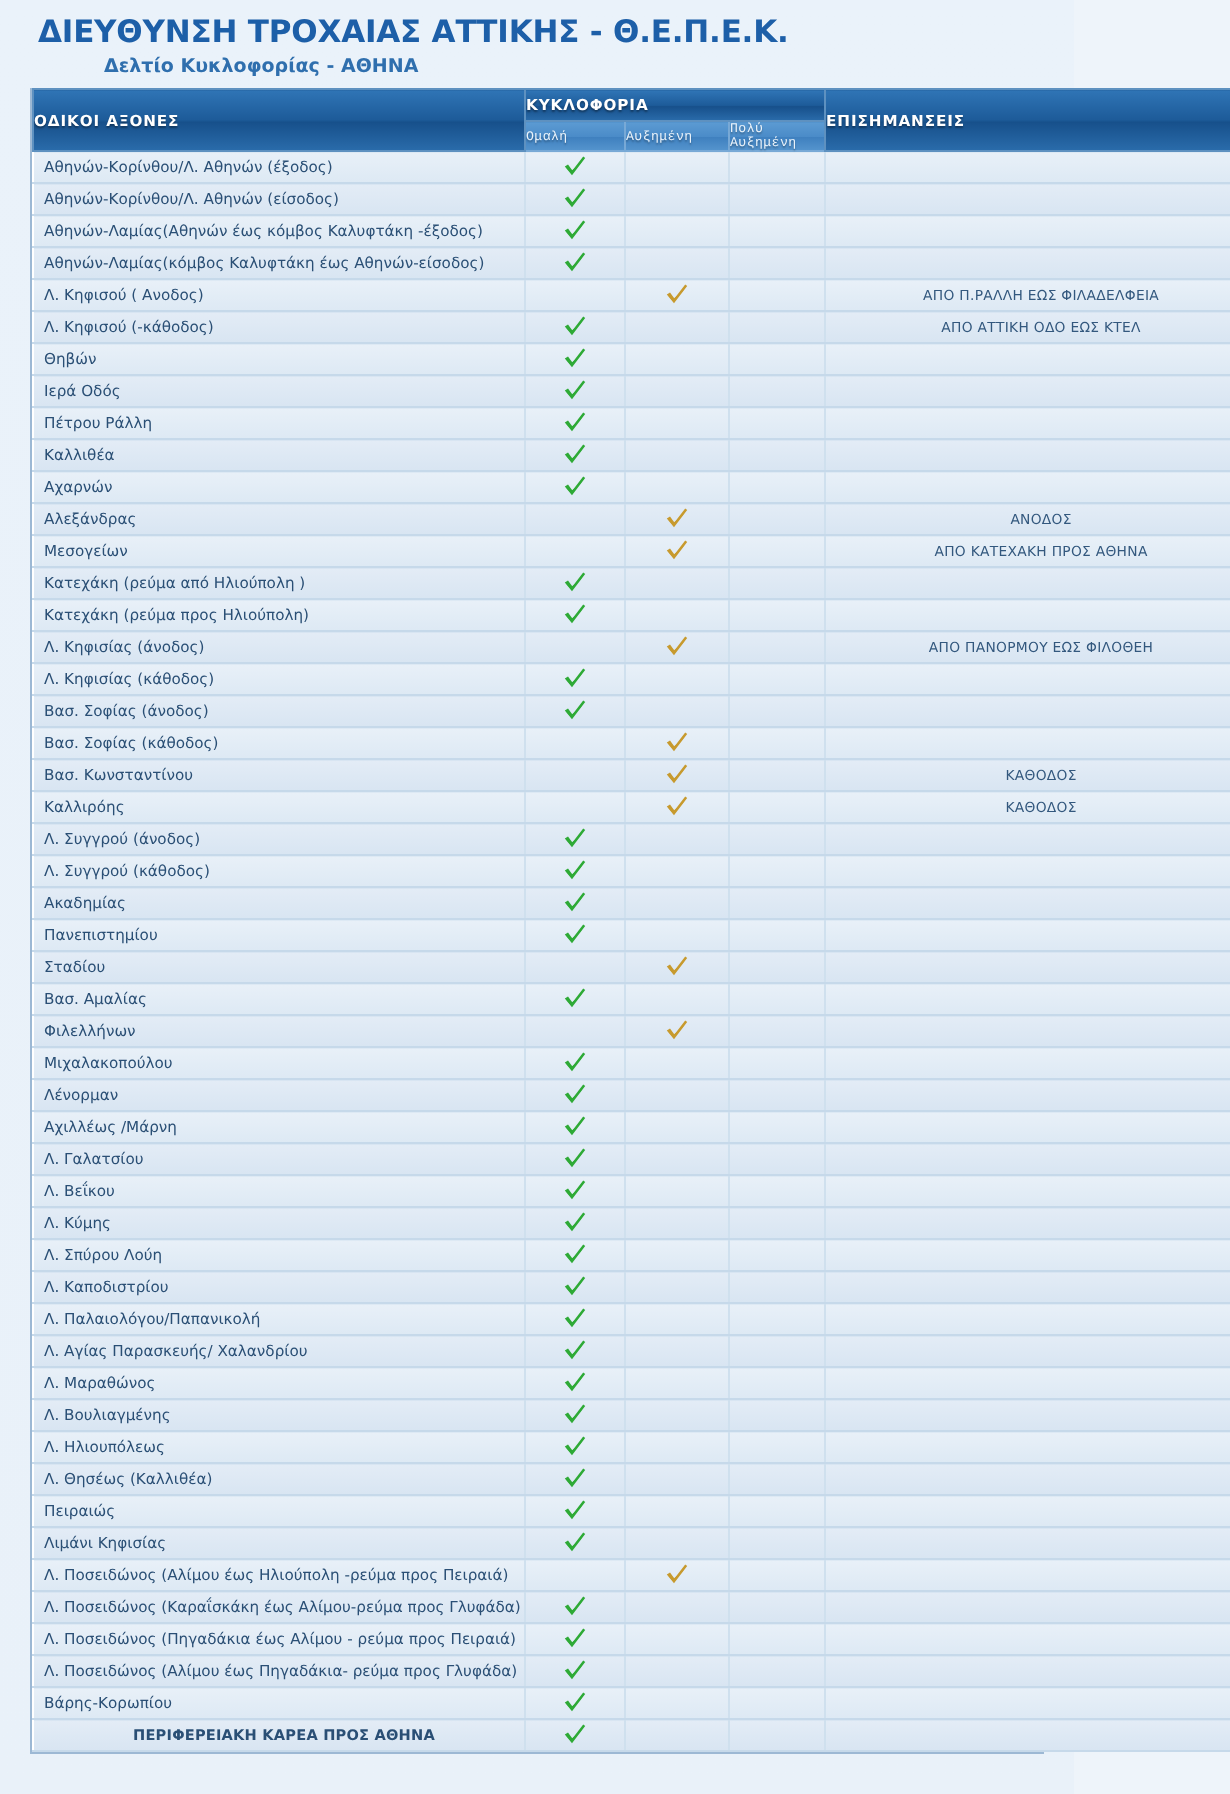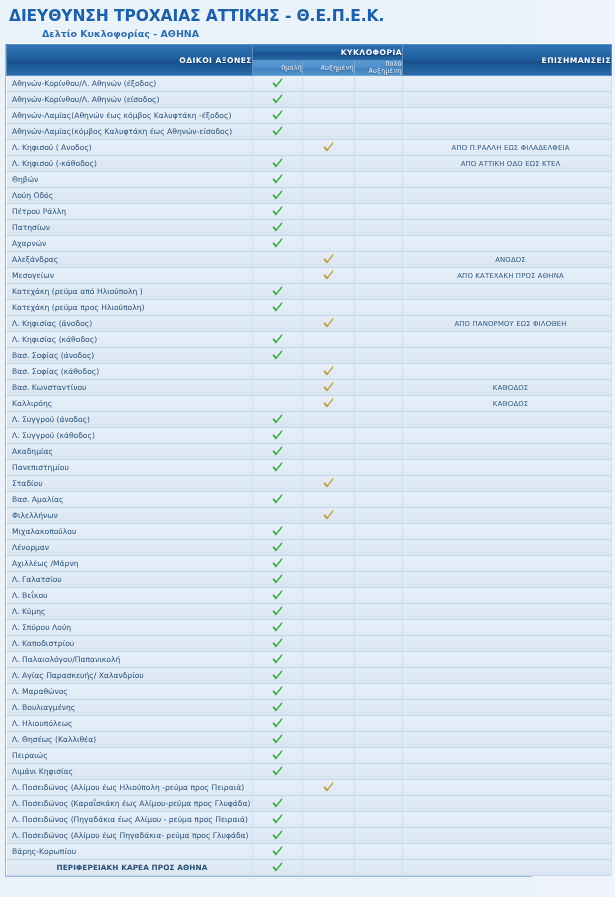--- a/index.html
+++ b/index.html
@@ -14,21 +14,21 @@
     overflow: hidden;
     font-family: "DejaVu Sans", "Liberation Sans", sans-serif;
     color: #1a3d66;
     -webkit-font-smoothing: antialiased;
   }
 
   .page {
     width: 537px;
     height: 897px;
     box-sizing: border-box;
-    padding: 0 5px;
+    padding: 0 15px;
     background: linear-gradient(180deg, #eaf2fa 0%, #e9f1f9 100%);
     position: relative;
   }
 
   
   .hdr {
     padding: 7px 4px 0 4px;
   }
   .hdr-title {
     font-size: 15.5px;
@@ -75,21 +75,21 @@
   col.c-vinc  { width: 48px; }
   col.c-notes { width: 209px; }
 
   
   thead th {
     background: linear-gradient(180deg, #2f74b5 0%, #1d5b99 48%, #17508b 52%, #2a6cab 100%);
     color: #ffffff;
     font-size: 7.6px;
     font-weight: bold;
     letter-spacing: 0.45px;
-    text-align: right;
+    text-align: left;
     border: 1px solid #5e91c0;
     padding: 0;
     height: 15px;
     vertical-align: middle;
     text-shadow: 0 1px 1px rgba(0,0,0,0.35);
   }
   thead th.tall {
     height: 29px;
   }
   thead th.sub {
@@ -246,41 +246,41 @@
             <td>Θηβών</td>
             <td class="mark"><span class="chk"><svg width="13" height="13" viewBox="0 0 13 13">
                   <path d="M2.0 6.6 L4.7 9.9 L11.2 1.6 L9.4 4.6 L4.9 8.2 Z" fill="#2eaa36"></path>
                   <path d="M1.4 6.3 L3.0 5.3 L5.2 8.2 L10.6 1.2 L11.6 2.0 L5.0 10.6 Z" fill="#2eaa36"></path>
                 </svg></span></td>
             <td class="mark"><span class="empty"></span></td>
             <td class="mark"><span class="empty"></span></td>
             <td class="notes"></td>
           </tr>
           <tr>
-            <td>Λούη Οδός</td>
+            <td>Ιερά Οδός</td>
             <td class="mark"><span class="chk"><svg width="13" height="13" viewBox="0 0 13 13">
                   <path d="M2.0 6.6 L4.7 9.9 L11.2 1.6 L9.4 4.6 L4.9 8.2 Z" fill="#2eaa36"></path>
                   <path d="M1.4 6.3 L3.0 5.3 L5.2 8.2 L10.6 1.2 L11.6 2.0 L5.0 10.6 Z" fill="#2eaa36"></path>
                 </svg></span></td>
             <td class="mark"><span class="empty"></span></td>
             <td class="mark"><span class="empty"></span></td>
             <td class="notes"></td>
           </tr>
           <tr>
             <td>Πέτρου Ράλλη</td>
             <td class="mark"><span class="chk"><svg width="13" height="13" viewBox="0 0 13 13">
                   <path d="M2.0 6.6 L4.7 9.9 L11.2 1.6 L9.4 4.6 L4.9 8.2 Z" fill="#2eaa36"></path>
                   <path d="M1.4 6.3 L3.0 5.3 L5.2 8.2 L10.6 1.2 L11.6 2.0 L5.0 10.6 Z" fill="#2eaa36"></path>
                 </svg></span></td>
             <td class="mark"><span class="empty"></span></td>
             <td class="mark"><span class="empty"></span></td>
             <td class="notes"></td>
           </tr>
           <tr>
-            <td>Πατησίων</td>
+            <td>Καλλιθέα</td>
             <td class="mark"><span class="chk"><svg width="13" height="13" viewBox="0 0 13 13">
                   <path d="M2.0 6.6 L4.7 9.9 L11.2 1.6 L9.4 4.6 L4.9 8.2 Z" fill="#2eaa36"></path>
                   <path d="M1.4 6.3 L3.0 5.3 L5.2 8.2 L10.6 1.2 L11.6 2.0 L5.0 10.6 Z" fill="#2eaa36"></path>
                 </svg></span></td>
             <td class="mark"><span class="empty"></span></td>
             <td class="mark"><span class="empty"></span></td>
             <td class="notes"></td>
           </tr>
           <tr>
             <td>Αχαρνών</td>

